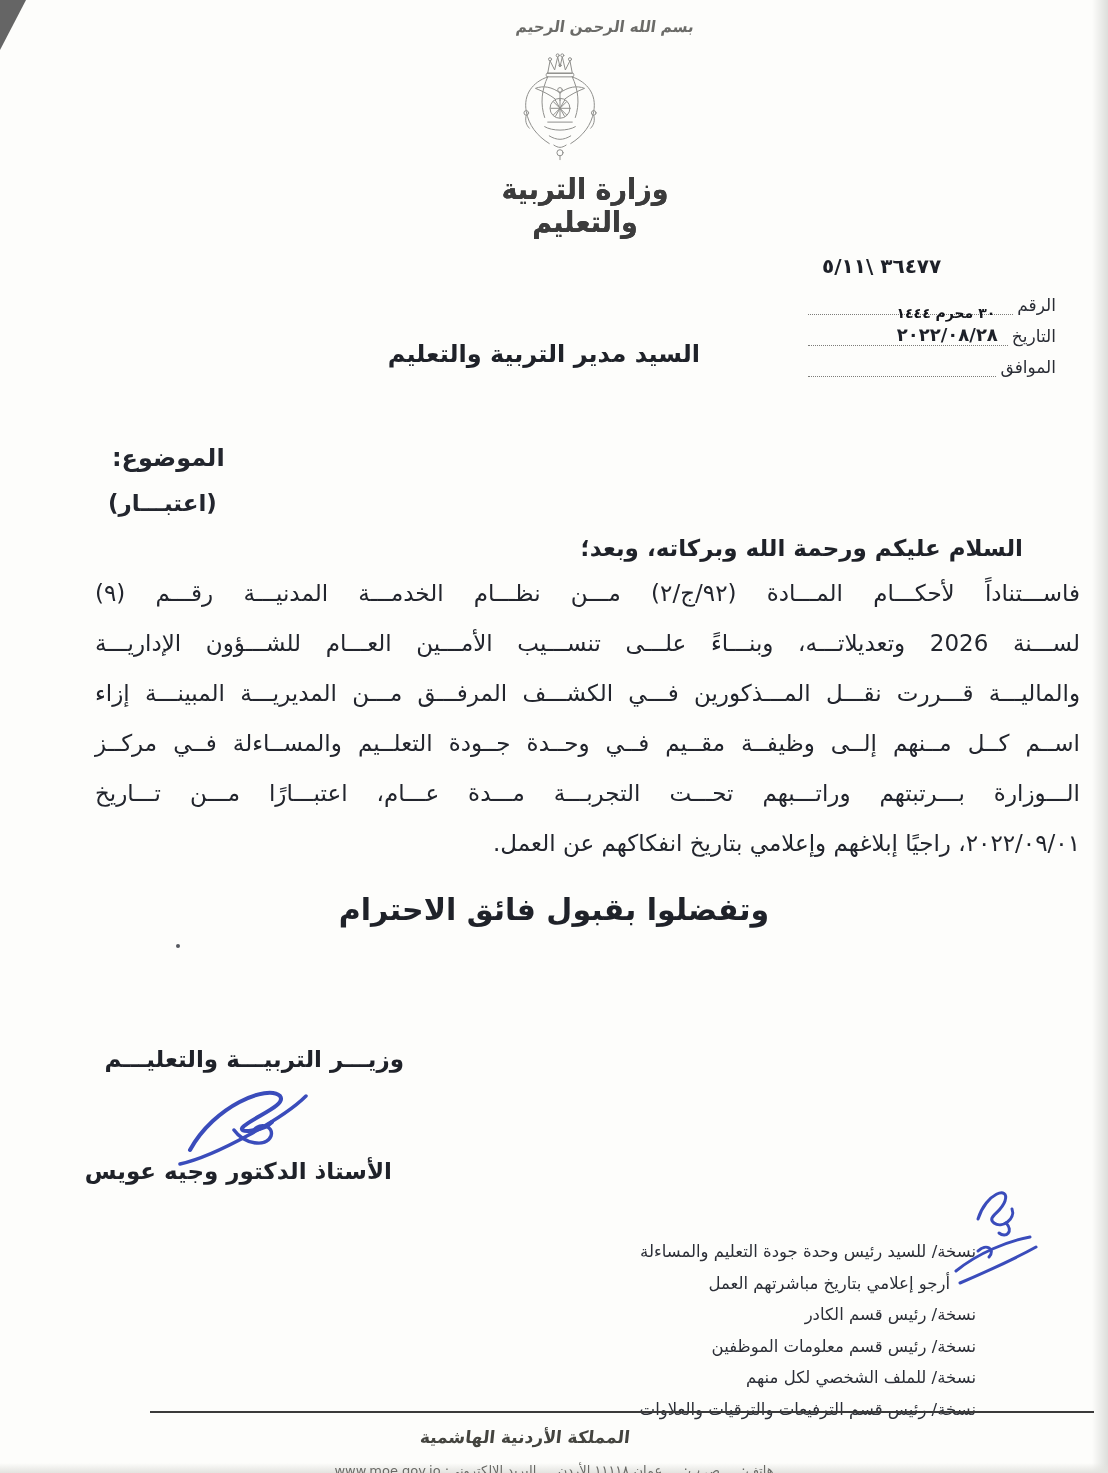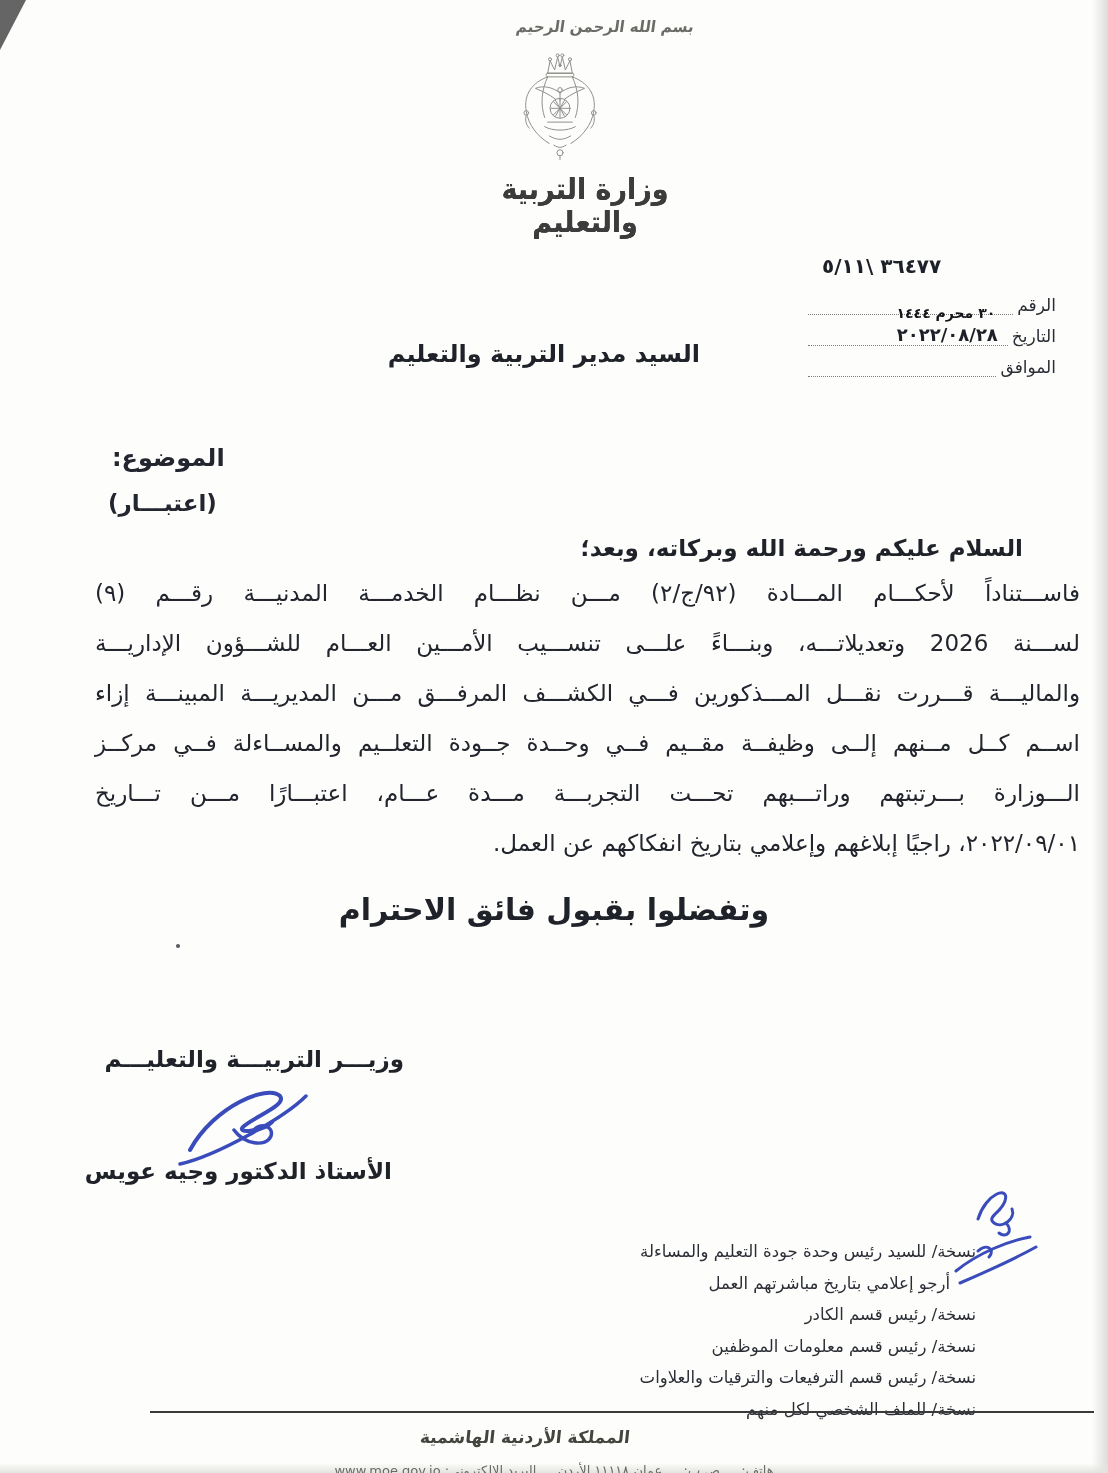--- a/index.html
+++ b/index.html
@@ -189,21 +189,21 @@
       <path class="bl" stroke-width="3" d="M16,100 C44,88 74,74 92,64"></path>
       <path class="bl" stroke-width="3" d="M34,68 C42,60 52,66 45,74"></path>
     </svg>
   </div>
 
   <div class="cc-list">
     <div class="cc-line">نسخة/ للسيد رئيس وحدة جودة التعليم والمساءلة</div>
     <div class="cc-line indent">أرجو إعلامي بتاريخ مباشرتهم العمل</div>
     <div class="cc-line">نسخة/ رئيس قسم الكادر</div>
     <div class="cc-line">نسخة/ رئيس قسم معلومات الموظفين</div>
+    <div class="cc-line">نسخة/ للملف الشخصي لكل منهم</div>
     <div class="cc-line">نسخة/ رئيس قسم الترفيعات والترقيات والعلاوات</div>
-    <div class="cc-line">نسخة/ للملف الشخصي لكل منهم</div>
   </div>
 
   <div class="footer-rule"></div>
   <div class="kingdom">المملكة الأردنية الهاشمية</div>
   <div class="contact-line">هاتف: … ص.ب: … عمان ١١١١٨ الأردن … البريد الإلكتروني: www.moe.gov.jo</div>
 
 </div>
 
 </body></html>

